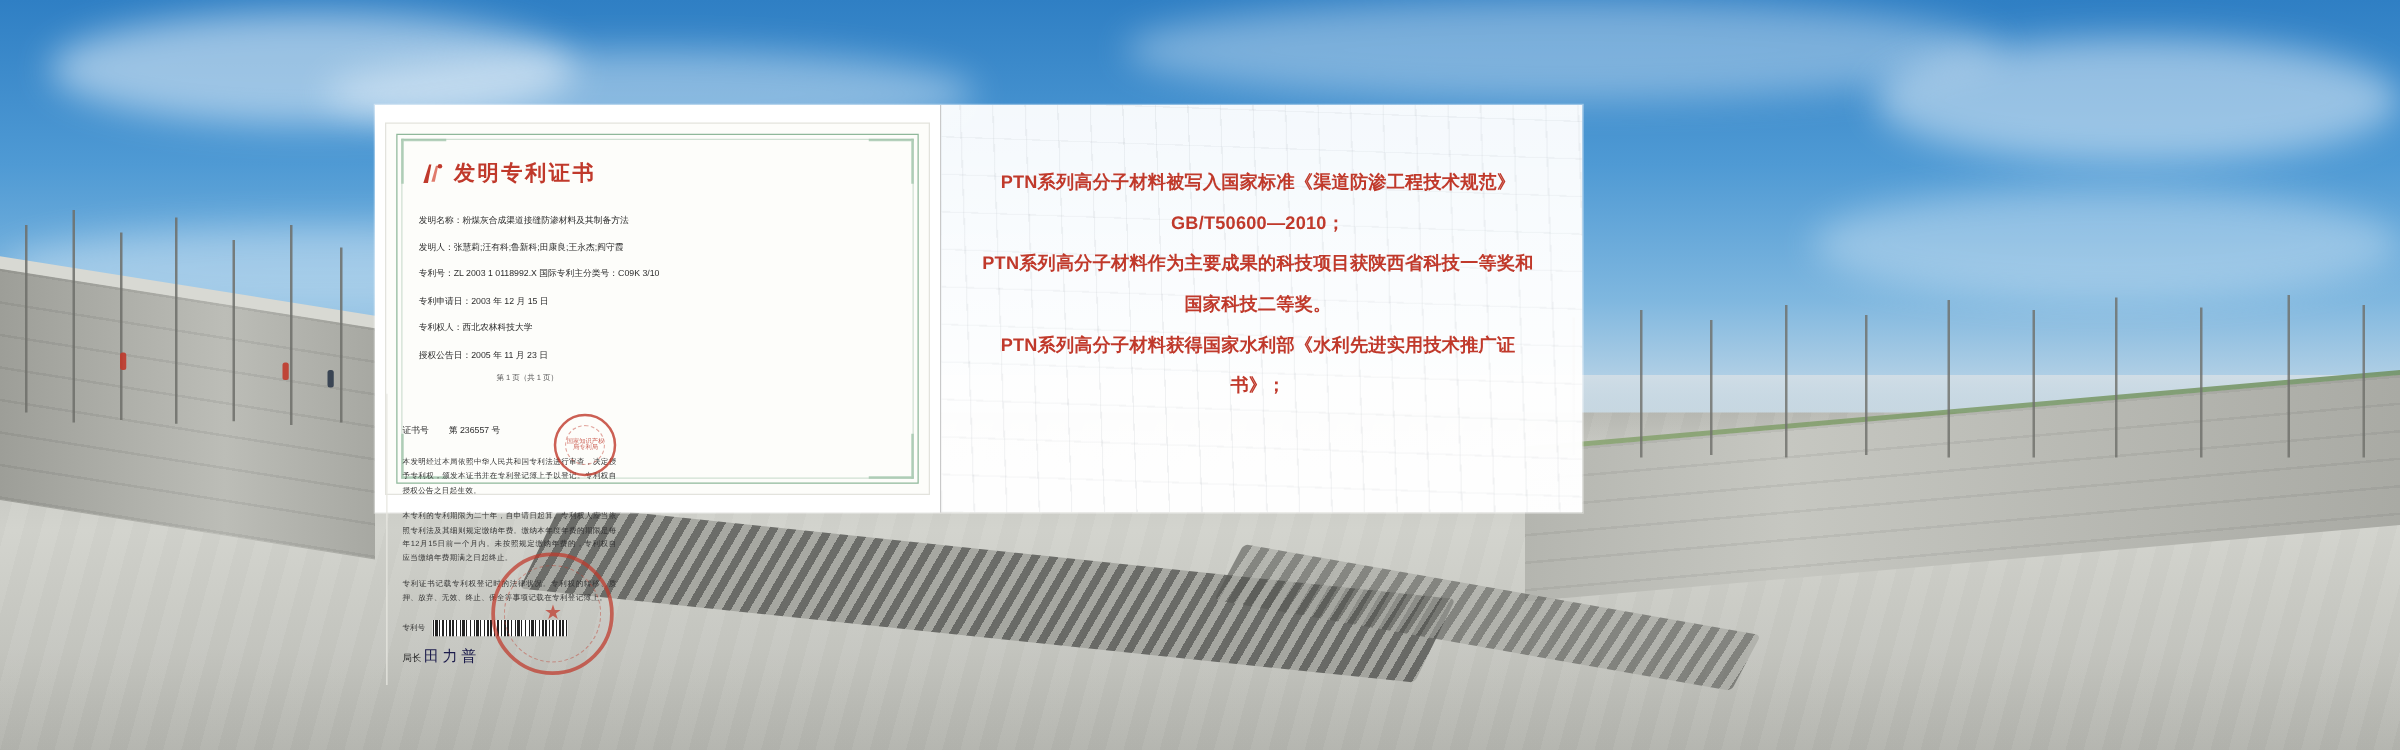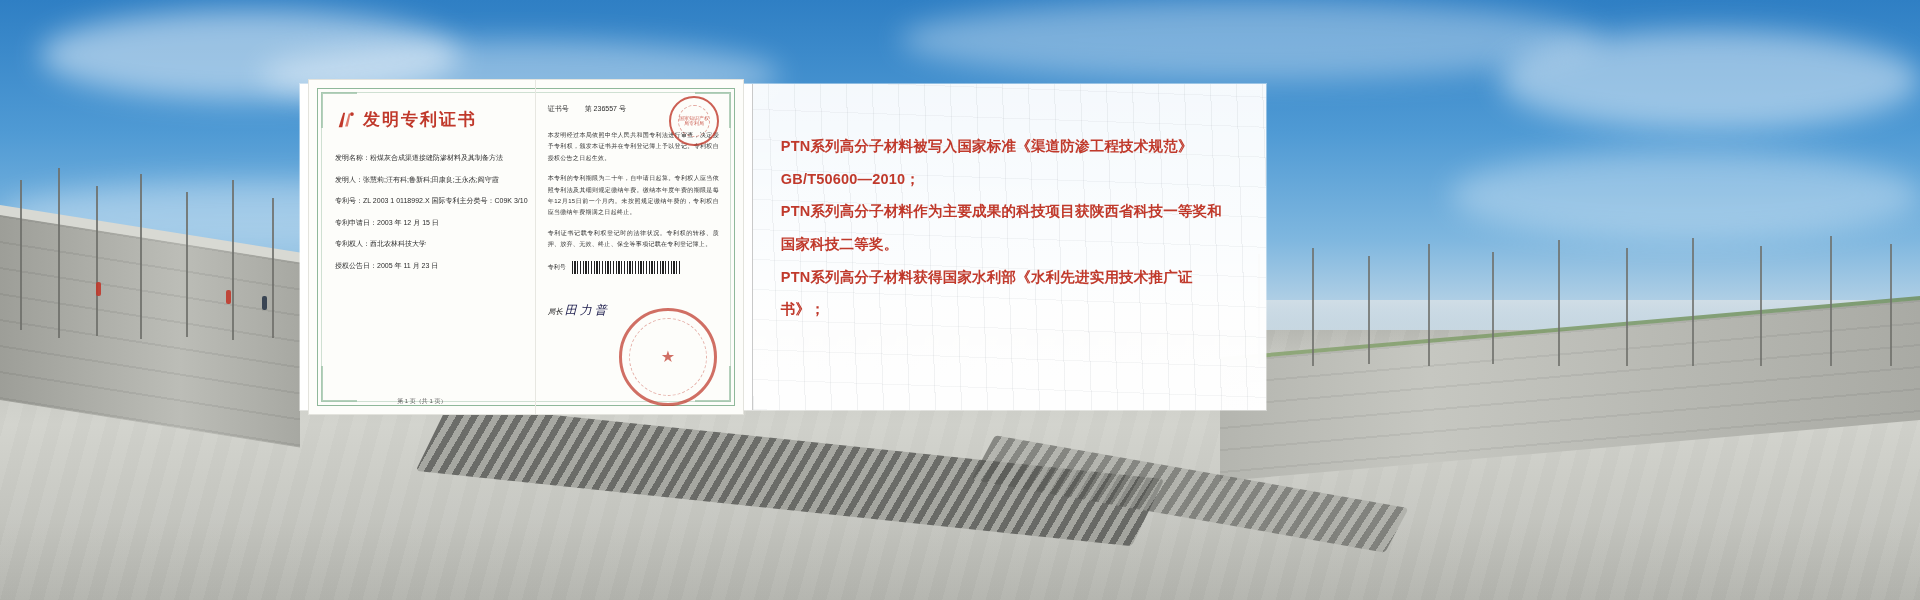--- a/index.html
+++ b/index.html
@@ -192,42 +192,44 @@
   .panel-divider {
     width: 1px;
     background: #c9c9c9;
   }
   .panel-right {
     flex: 1 1 auto;
     position: relative;
     padding: 46px 34px 0 28px;
     box-sizing: border-box;
     overflow: hidden;
+    text-align: center;
   }
   
   .panel-right::before {
     content: "";
     position: absolute;
     inset: 0;
     background:
       repeating-linear-gradient(88deg, rgba(120,130,140,0.10) 0 1px, rgba(0,0,0,0) 1px 26px),
       repeating-linear-gradient(2deg, rgba(120,130,140,0.07) 0 1px, rgba(0,0,0,0) 1px 30px),
       linear-gradient(to bottom, rgba(255,255,255,0.55), rgba(255,255,255,0.88));
     pointer-events: none;
   }
 
   
   .cert {
     position: relative;
     width: 436px;
-    height: 336px;
+    height: 298px;
     background: #fdfdfa;
     border: 1px solid #e3e3dd;
     box-sizing: border-box;
     display: flex;
+    flex-direction: column;
   }
   .cert-inner-border {
     position: absolute;
     left: 8px; right: 8px; top: 8px; bottom: 8px;
     border: 1px solid #8fb89a;
     pointer-events: none;
   }
   .cert-inner-border::before {
     content: "";
     position: absolute;
@@ -301,23 +303,22 @@
     font-size: 6px;
     color: #333;
     line-height: 1.9;
     text-align: justify;
     margin-bottom: 9px;
     letter-spacing: .3px;
   }
   .cert-sign {
     font-size: 7.5px;
     color: #222;
-    margin-top: 28px;
+    margin-top: 8px;
     white-space: nowrap;
-    font-style: italic;
   }
   .cert-sign .hand {
     font-family: "DejaVu Serif", serif;
     font-size: 12px;
     letter-spacing: 3px;
     color: #1b1b4b;
   }
   .barcode-row {
     display: flex;
     align-items: center;

